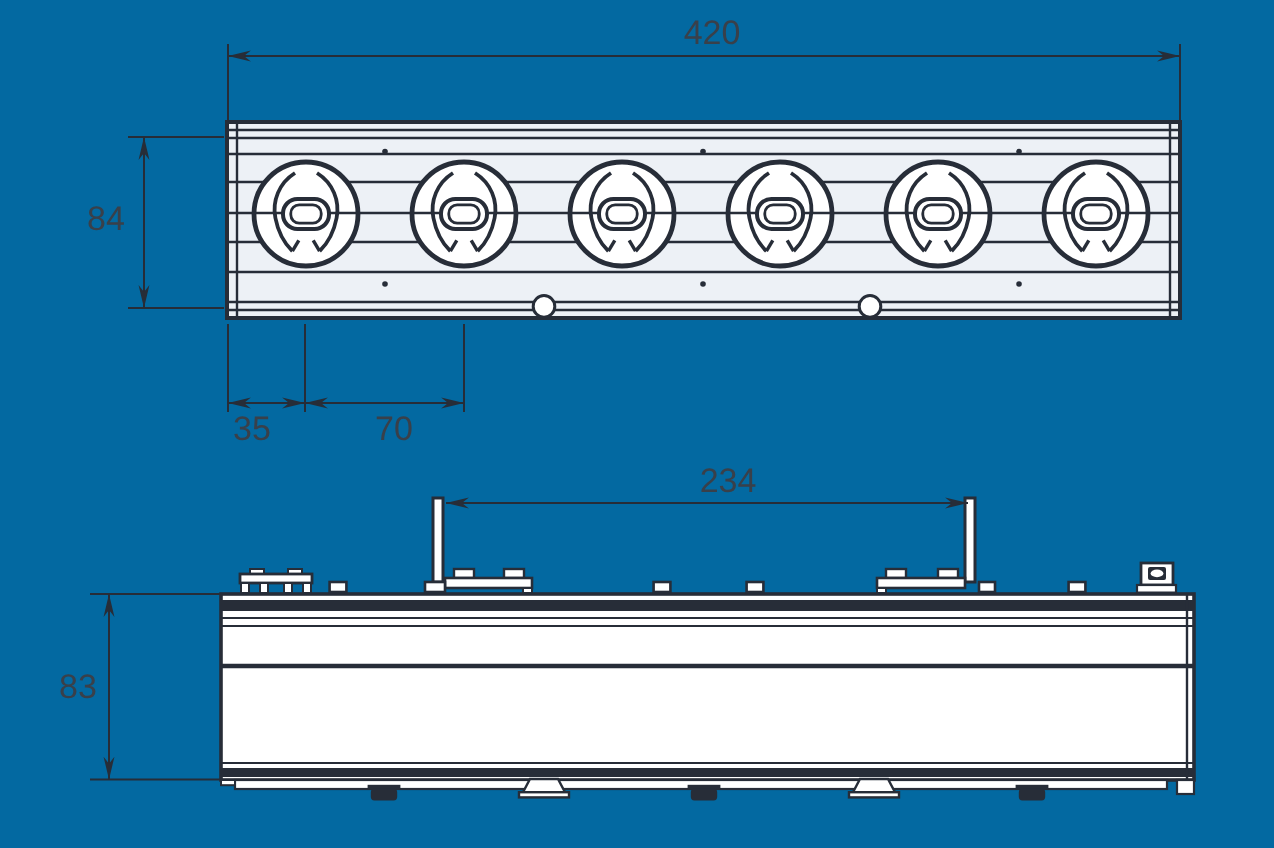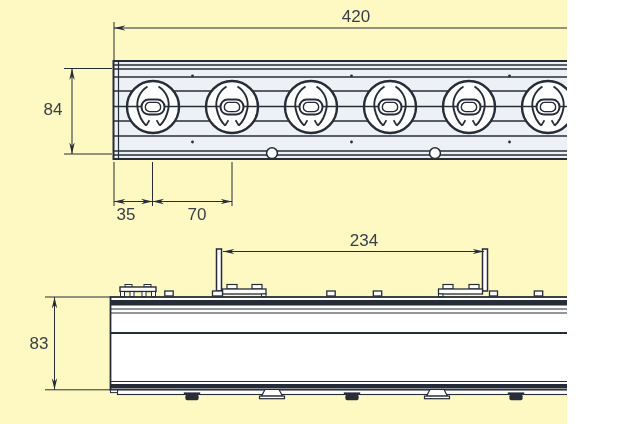--- a/index.html
+++ b/index.html
@@ -1,16 +1,16 @@
 <!DOCTYPE html>
 <html><head>
 <meta charset="utf-8">
 <style>
   html,body{margin:0;padding:0;background:#ffffff;}
-  #stage{position:relative;width:567px;height:424px;background:#fef9c3;overflow:hidden;}
+  #stage{position:relative;width:637px;height:424px;background:#0369a1;overflow:hidden;}
   svg{display:block;}
   text{font-family:"Liberation Sans", sans-serif;fill:#39404a;}
   .dimtext{font-size:17px;}
 </style>
 </head>
 <body>
 
 <div id="stage">
 <svg width="637" height="424" viewBox="0 0 637 424">
   <defs>

